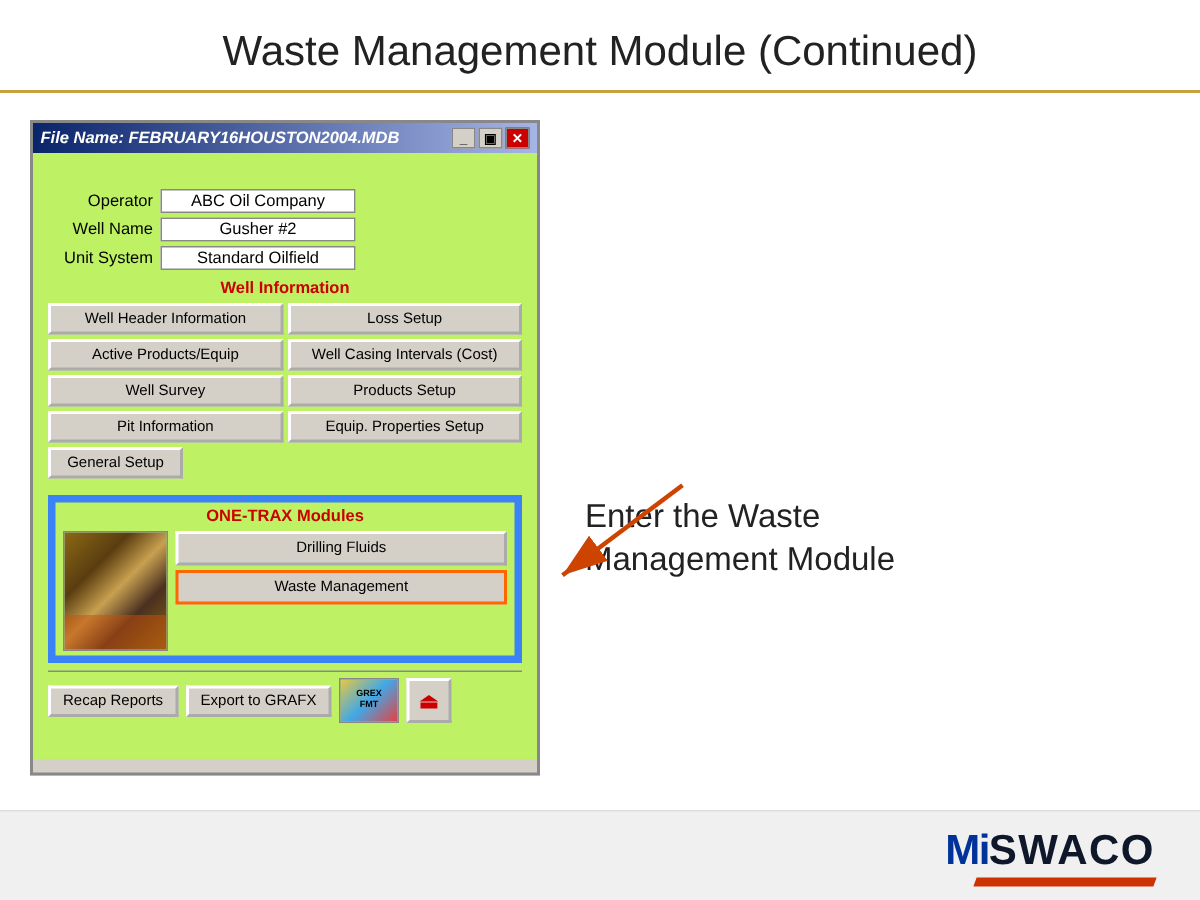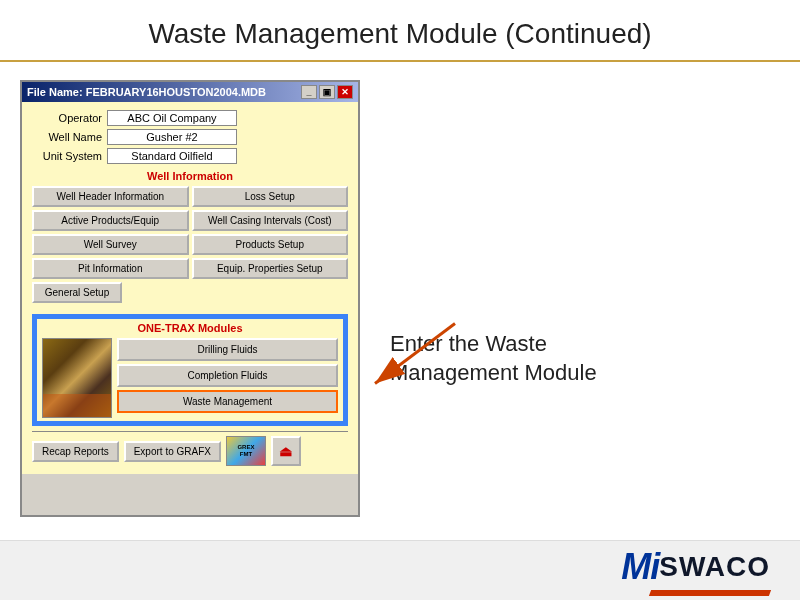--- a/index.html
+++ b/index.html
@@ -46,20 +46,21 @@
       font-size: 11px;
       font-weight: bold;
       padding: 3px 5px;
       display: flex;
       align-items: center;
       justify-content: space-between;
     }
 
     .titlebar-text {
       font-size: 11px;
+      font-style: italic;
     }
 
     .titlebar-controls {
       display: flex;
       gap: 2px;
     }
 
     .titlebar-btn {
       width: 16px;
       height: 14px;
@@ -73,22 +74,22 @@
       color: #000;
       font-weight: bold;
     }
 
     .titlebar-btn.close {
       background: #c00;
       color: white;
     }
 
     .dialog-body {
-      padding: 8px 10px;
-      background: #fef9c3;
+      padding: 24px 10px;
+      background: #bef264;
     }
 
     
     .field-row {
       display: flex;
       align-items: center;
       margin-bottom: 3px;
       font-size: 11px;
     }
 
@@ -293,23 +294,22 @@
       padding-right: 30px;
     }
 
     .logo-container {
       display: flex;
       align-items: center;
       gap: 0;
     }
 
     .logo-mi {
-      font-size: 36px;
-      font-weight: bold;
-      font-style: italic;
+      font-size: 28px;
+      font-weight: bold;
       color: #003399;
       letter-spacing: -1px;
     }
 
     .logo-swaco {
       font-size: 28px;
       font-weight: bold;
       color: #0f172a;
       letter-spacing: 1px;
     }
@@ -377,21 +377,20 @@
       <div style="margin-bottom:8px;">
         <button class="dialog-btn-single">General Setup</button>
       </div>
 
       <div class="onetrax-section">
         <div class="onetrax-label">ONE-TRAX Modules</div>
         <div class="onetrax-content">
           <div class="onetrax-image"></div>
           <div class="onetrax-buttons">
             <button class="onetrax-btn">Drilling Fluids</button>
-            <button class="onetrax-btn">Completion Fluids</button>
             <button class="onetrax-btn highlighted">Waste Management</button>
           </div>
         </div>
       </div>
 
       <div class="bottom-bar">
         <button class="bottom-btn">Recap Reports</button>
         <button class="bottom-btn">Export to GRAFX</button>
         <div class="grafx-icon">
           <span style="font-size:6px; font-weight:bold; text-align:center; line-height:1.1; color:#000;">GREX<br>FMT</span>

